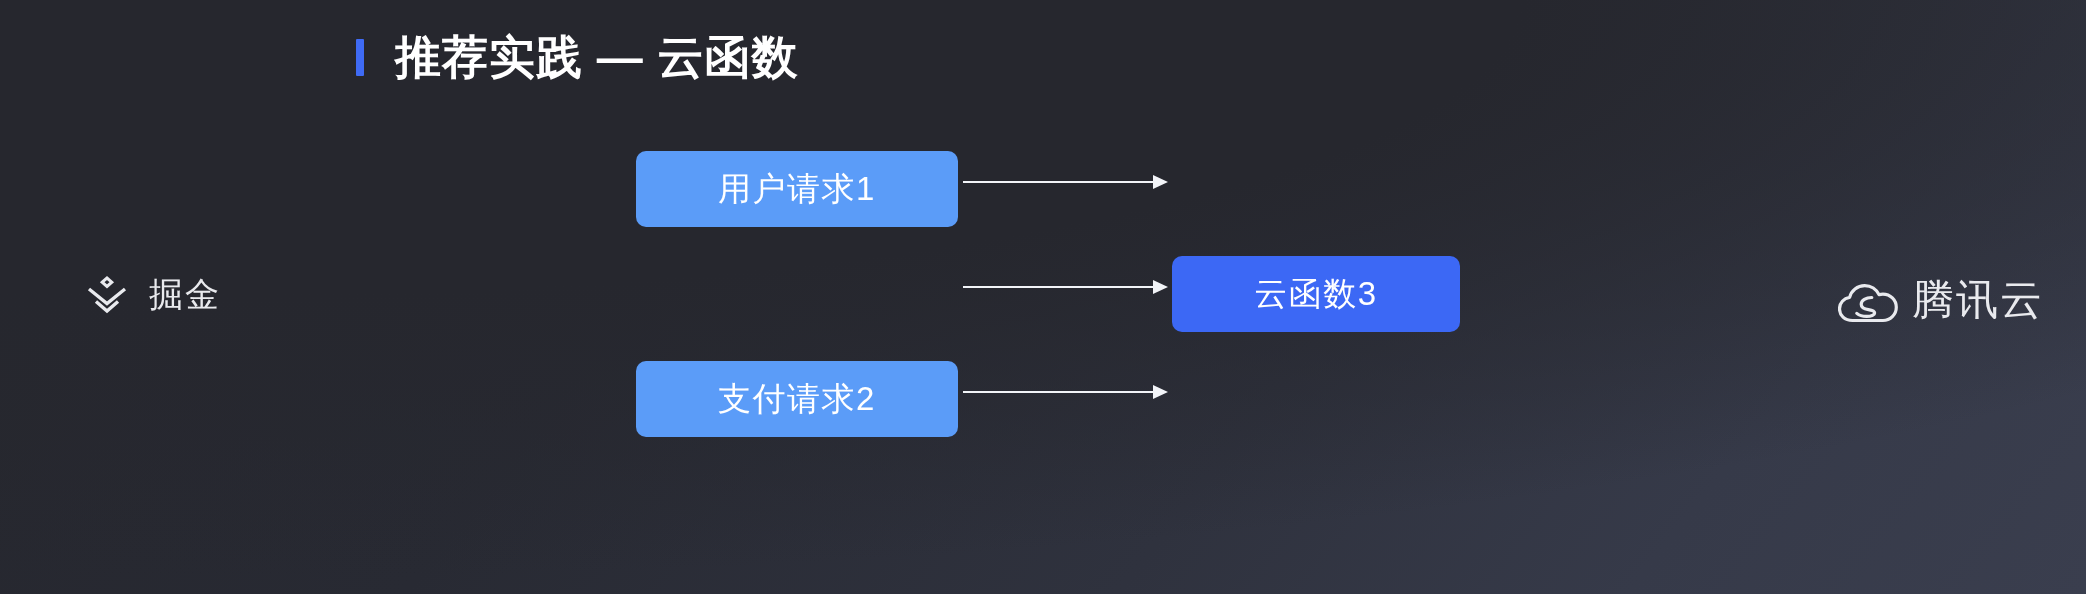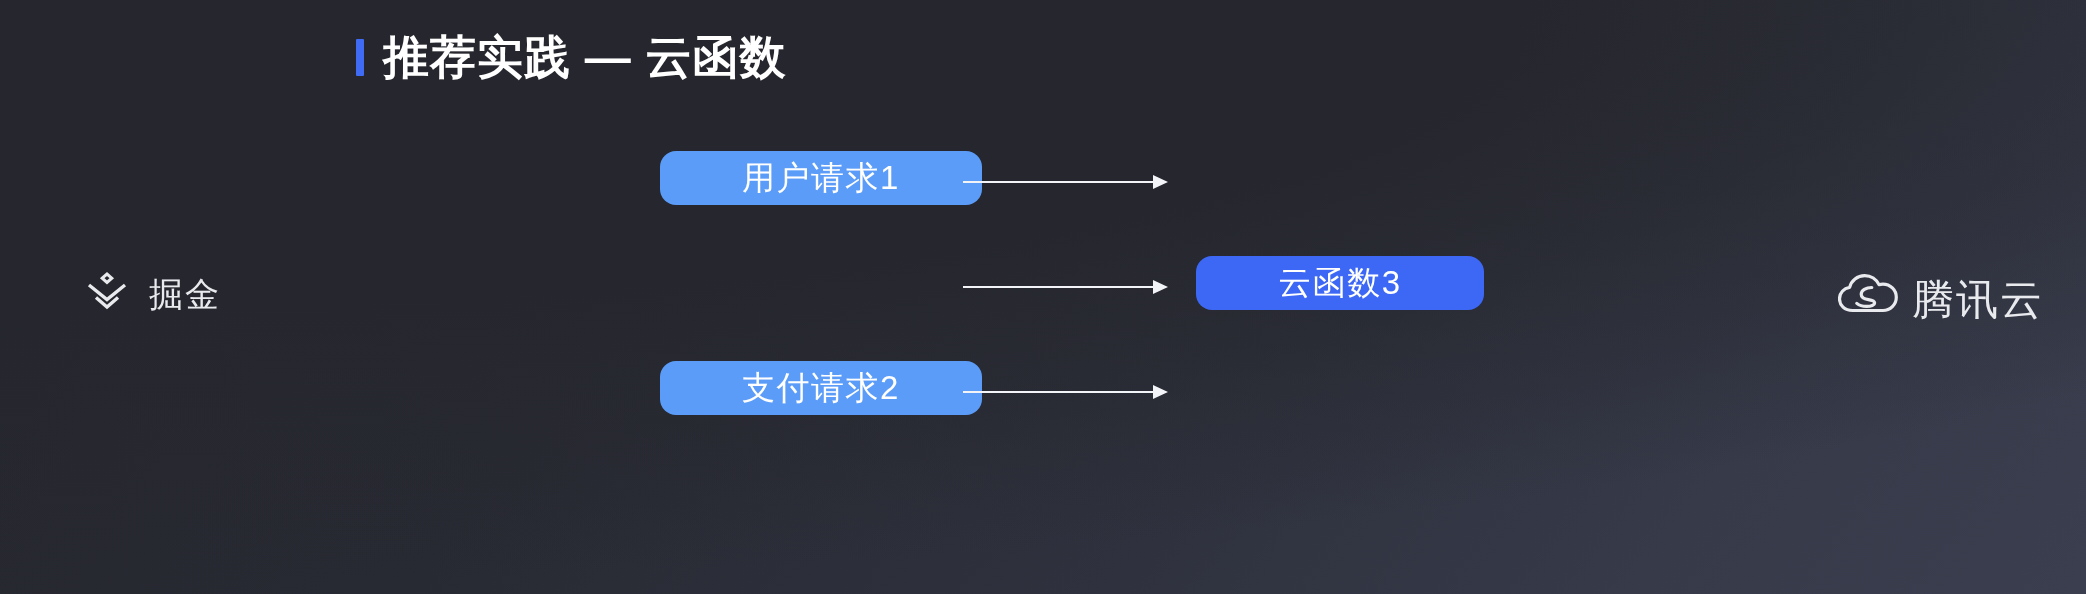--- a/index.html
+++ b/index.html
@@ -21,20 +21,21 @@
   }
 
   
   .title-row {
     position: absolute;
     left: 356px;
     top: 28px;
     display: flex;
     align-items: center;
     height: 58px;
+    gap: 12px;
   }
   .title-bar {
     width: 8px;
     height: 37px;
     background: #3f6bf5;
     border-radius: 1px;
     margin-right: 19px;
     flex: none;
   }
   .title-text {
@@ -53,31 +54,30 @@
     top: 140px;
     width: 2086px;
   }
   .flow-row {
     position: relative;
     height: 105px;
   }
   .node {
     position: absolute;
     top: 11px;
-    height: 54px;
-    border-radius: 16px;
+    height: 76px;
+    border-radius: 10px;
     display: flex;
     align-items: center;
     justify-content: center;
     color: #ffffff;
     font-size: 33px;
     letter-spacing: 1.5px;
     white-space: nowrap;
     box-sizing: border-box;
-    margin-left: 24px;
   }
   .node.source {
     left: 636px;
     width: 322px;
     background: #5b9cf8;
   }
   .node.target {
     left: 1172px;
     width: 288px;
     background: #3c68f5;
@@ -105,21 +105,21 @@
     height: 0;
     border-top: 7px solid transparent;
     border-bottom: 7px solid transparent;
     border-left: 15px solid #f2f4f8;
   }
 
   
   .logo {
     position: absolute;
     display: flex;
-    align-items: flex-start;
+    align-items: flex-end;
     color: #e9eaee;
   }
   .logo-juejin {
     left: 80px;
     top: 272px;
   }
   .logo-juejin .mark {
     width: 54px;
     height: 42px;
     margin-right: 15px;

